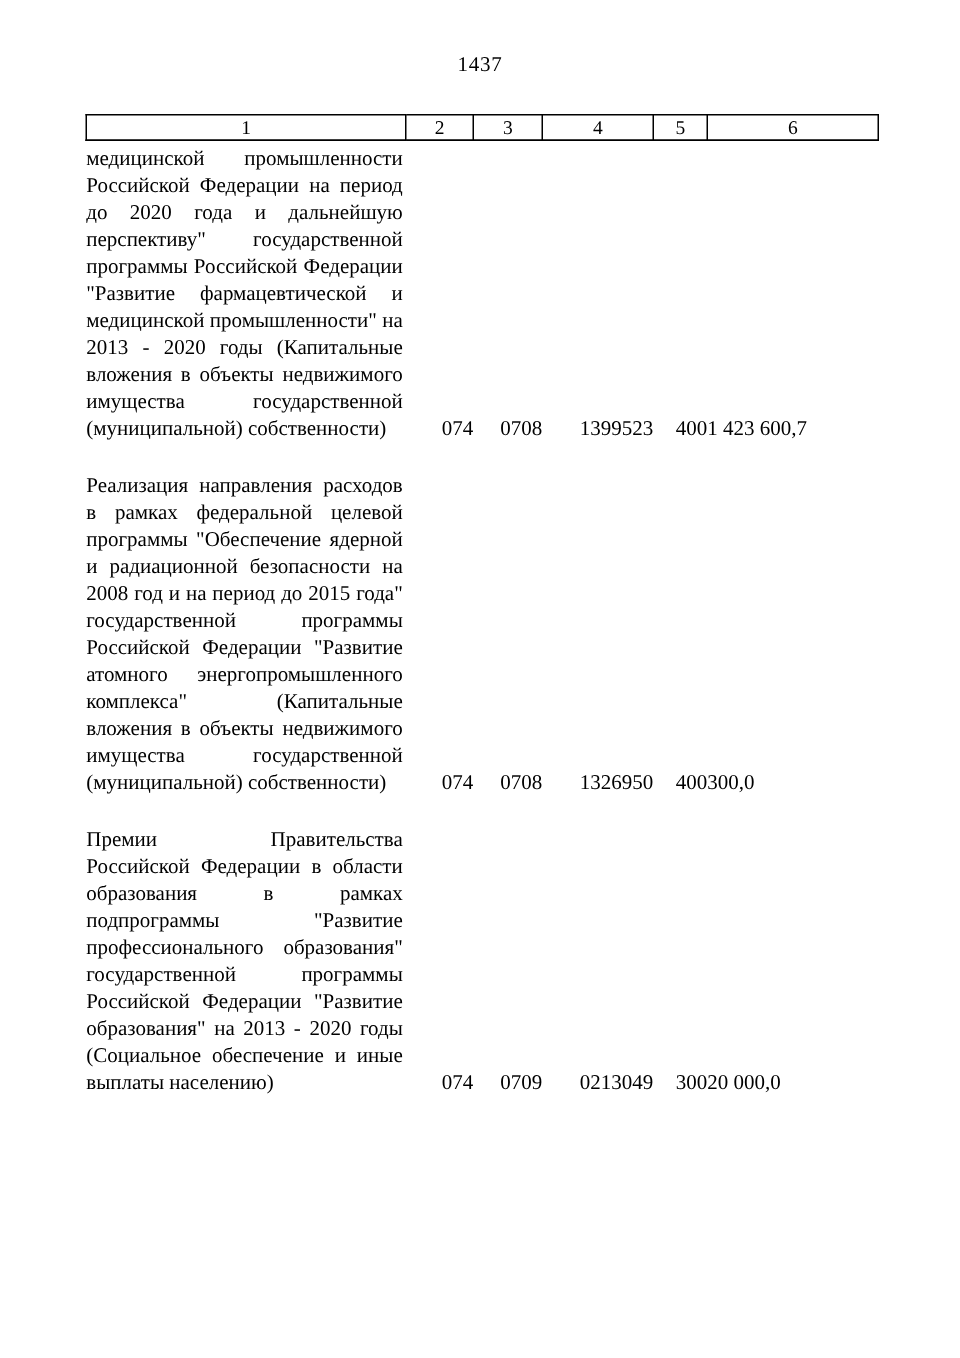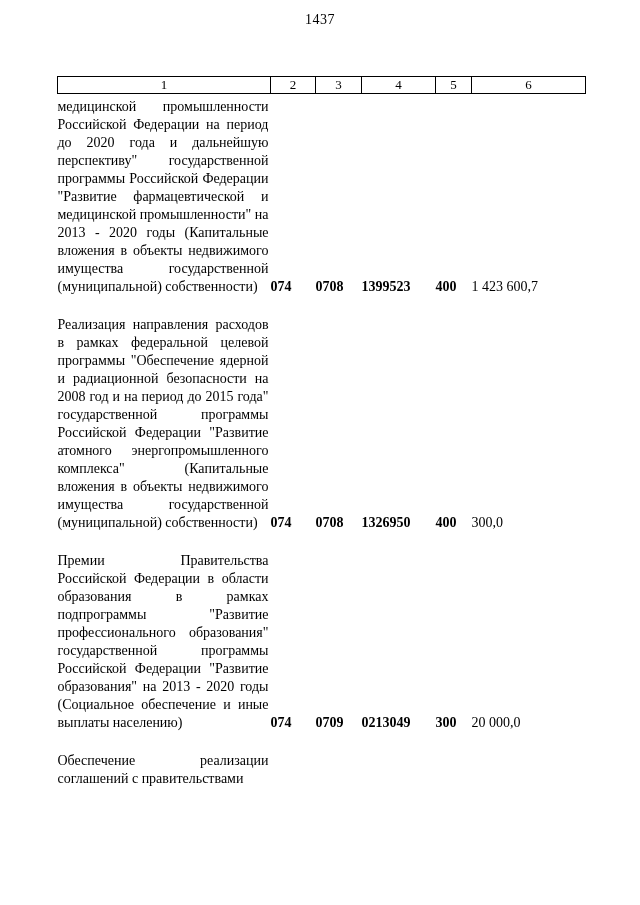--- a/index.html
+++ b/index.html
@@ -12,21 +12,21 @@
   }
   .page {
     position: relative;
     width: 640px;
     height: 905px;
     background: #ffffff;
     overflow: hidden;
   }
   .page-number {
     position: absolute;
-    top: 12px;
+    top: 36px;
     left: 0;
     width: 100%;
     text-align: center;
     font-size: 14px;
     letter-spacing: 0.5px;
   }
   table.budget {
     position: absolute;
     top: 76px;
     left: 57px;
@@ -53,21 +53,21 @@
     vertical-align: bottom;
     padding-top: 20px;
     font-size: 14px;
     line-height: 18px;
   }
   tbody tr.first td { padding-top: 4px; }
   td.name {
     text-align: justify;
     padding-right: 2px;
   }
-  td.c { text-align: left; font-weight: bold; }
+  td.c { text-align: right; }
   td.r { text-align: left; padding-right: 1px; }
 </style>
 </head>
 <body>
 
 <div class="page">
 
   <div class="page-number">1437</div>
 
   <table class="budget">
@@ -107,24 +107,16 @@
         <td class="r">300,0</td>
       </tr>
       <tr>
         <td class="name">Премии Правительства Российской Федерации в области образования в рамках подпрограммы "Развитие профессионального образования" государственной программы Российской Федерации "Развитие образования" на 2013 - 2020 годы (Социальное обеспечение и иные выплаты населению)</td>
         <td class="c">074</td>
         <td class="c">0709</td>
         <td class="c">0213049</td>
         <td class="c">300</td>
         <td class="r">20 000,0</td>
       </tr>
-      <tr>
-        <td class="name">Обеспечение реализации соглашений с правительствами</td>
-        <td class="c"></td>
-        <td class="c"></td>
-        <td class="c"></td>
-        <td class="c"></td>
-        <td class="r"></td>
-      </tr>
     </tbody>
   </table>
 
 </div>
 
 </body></html>

